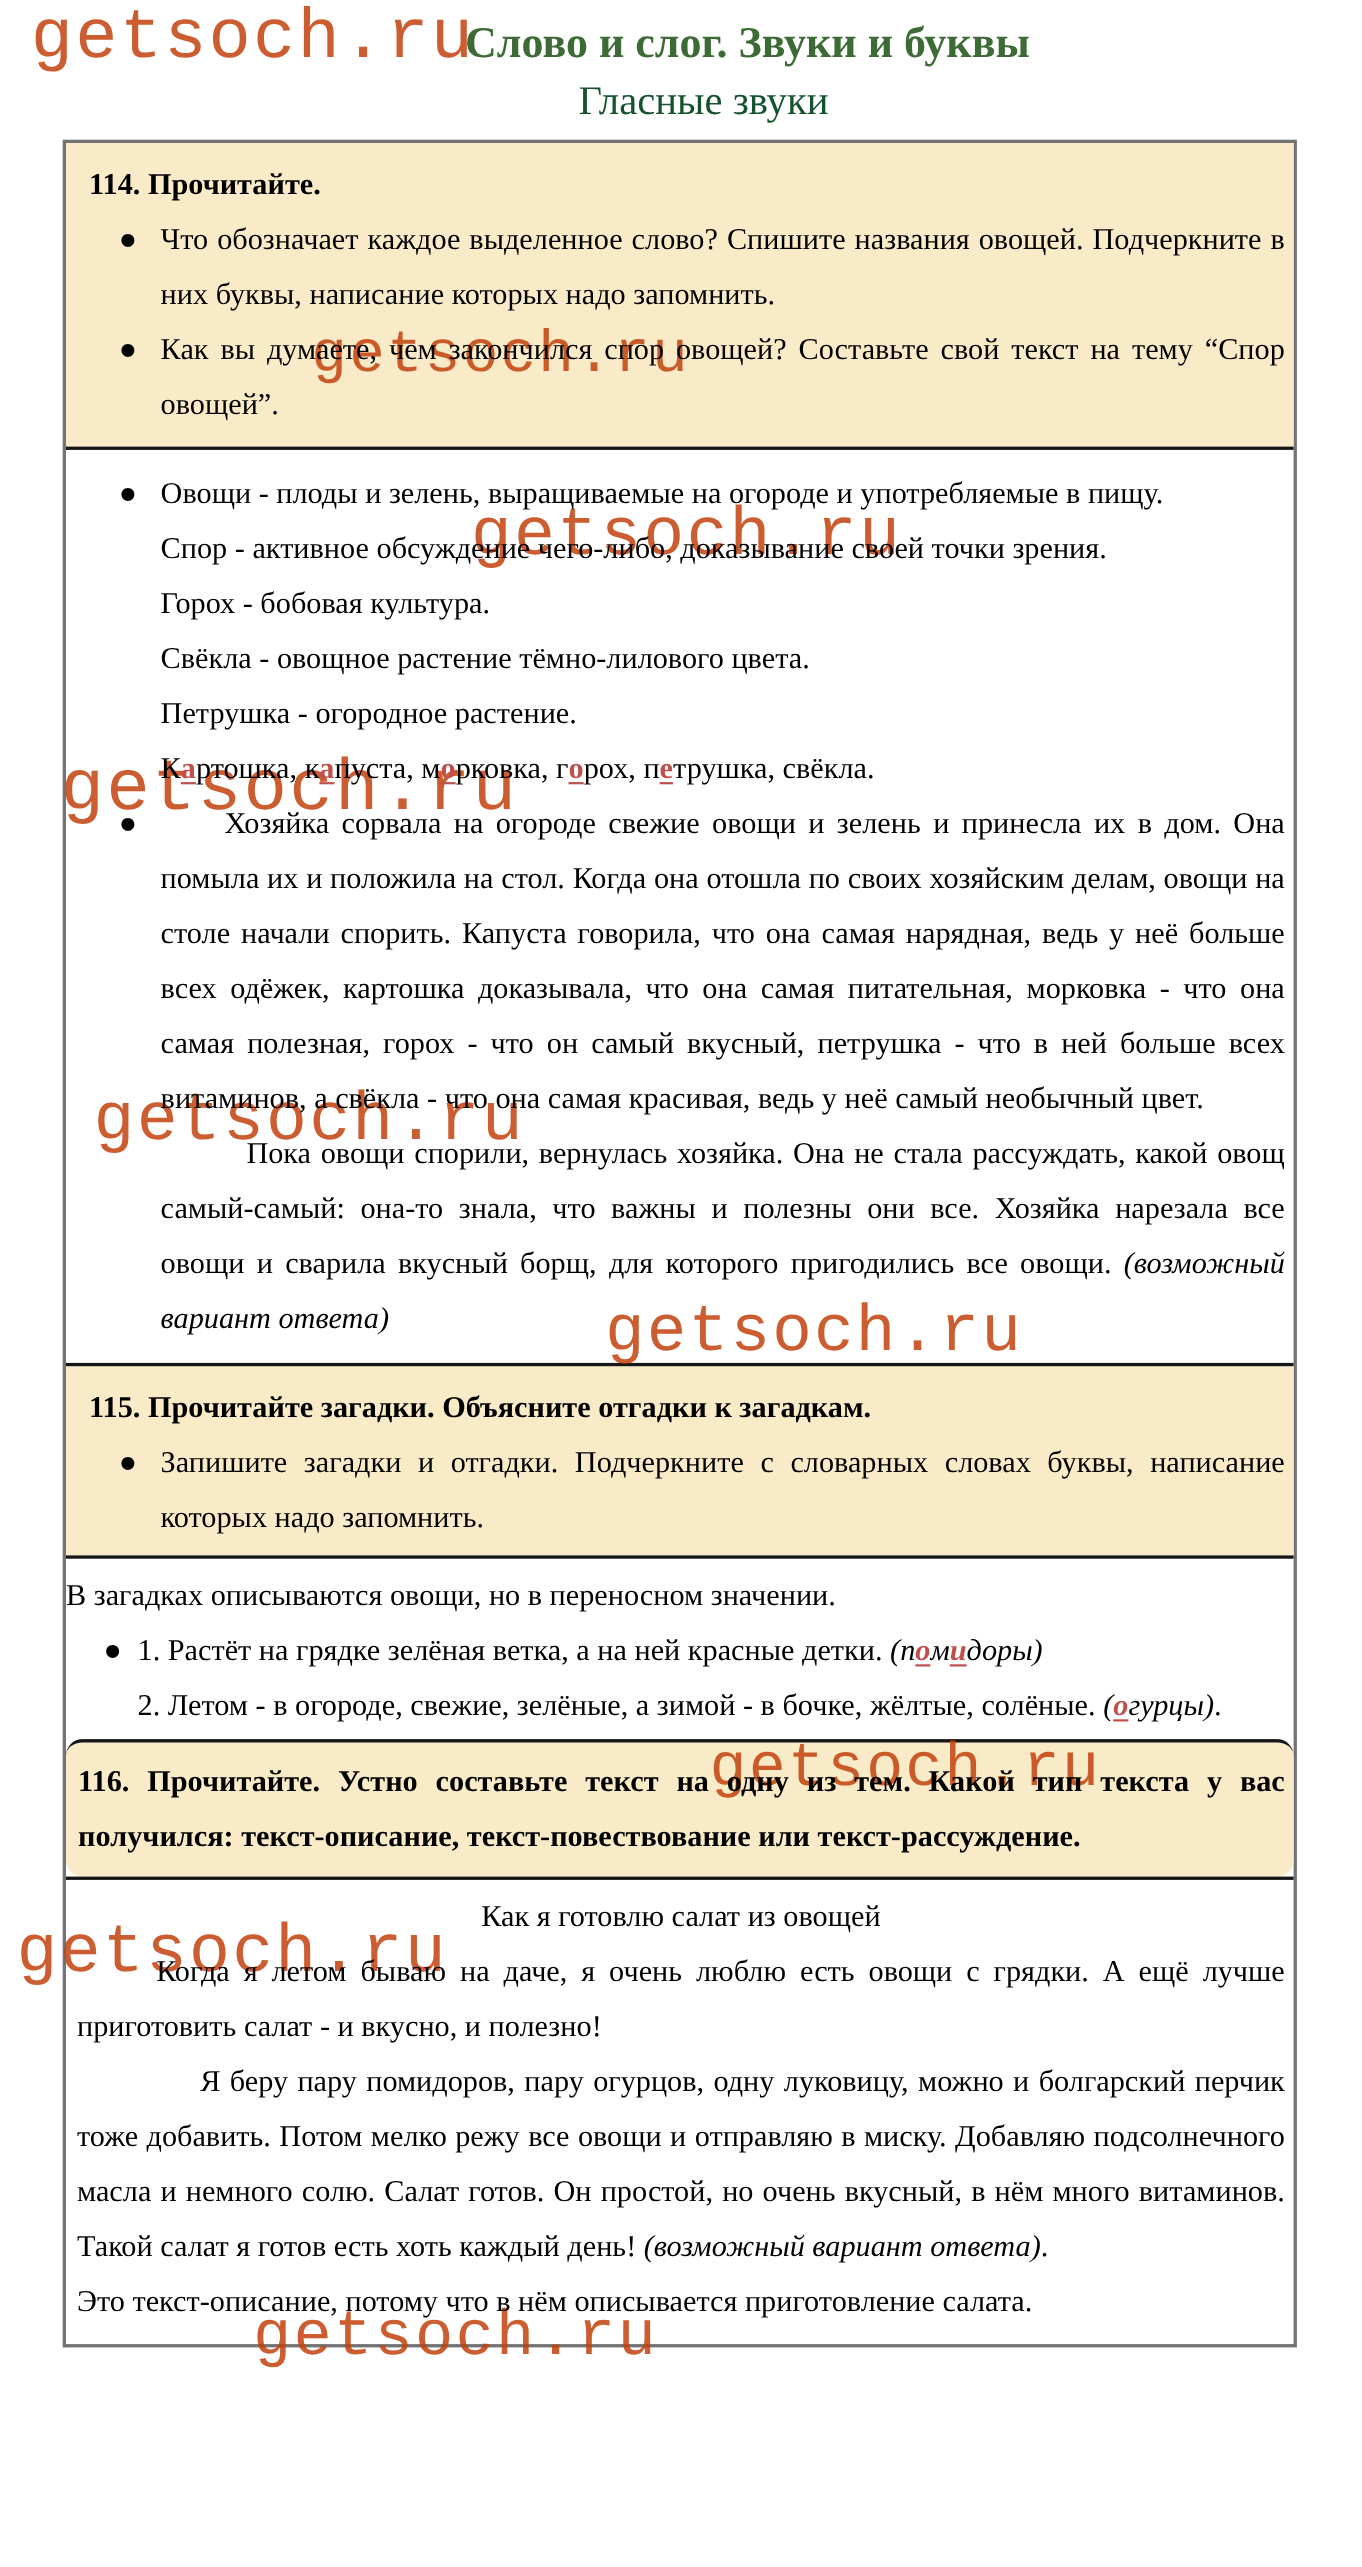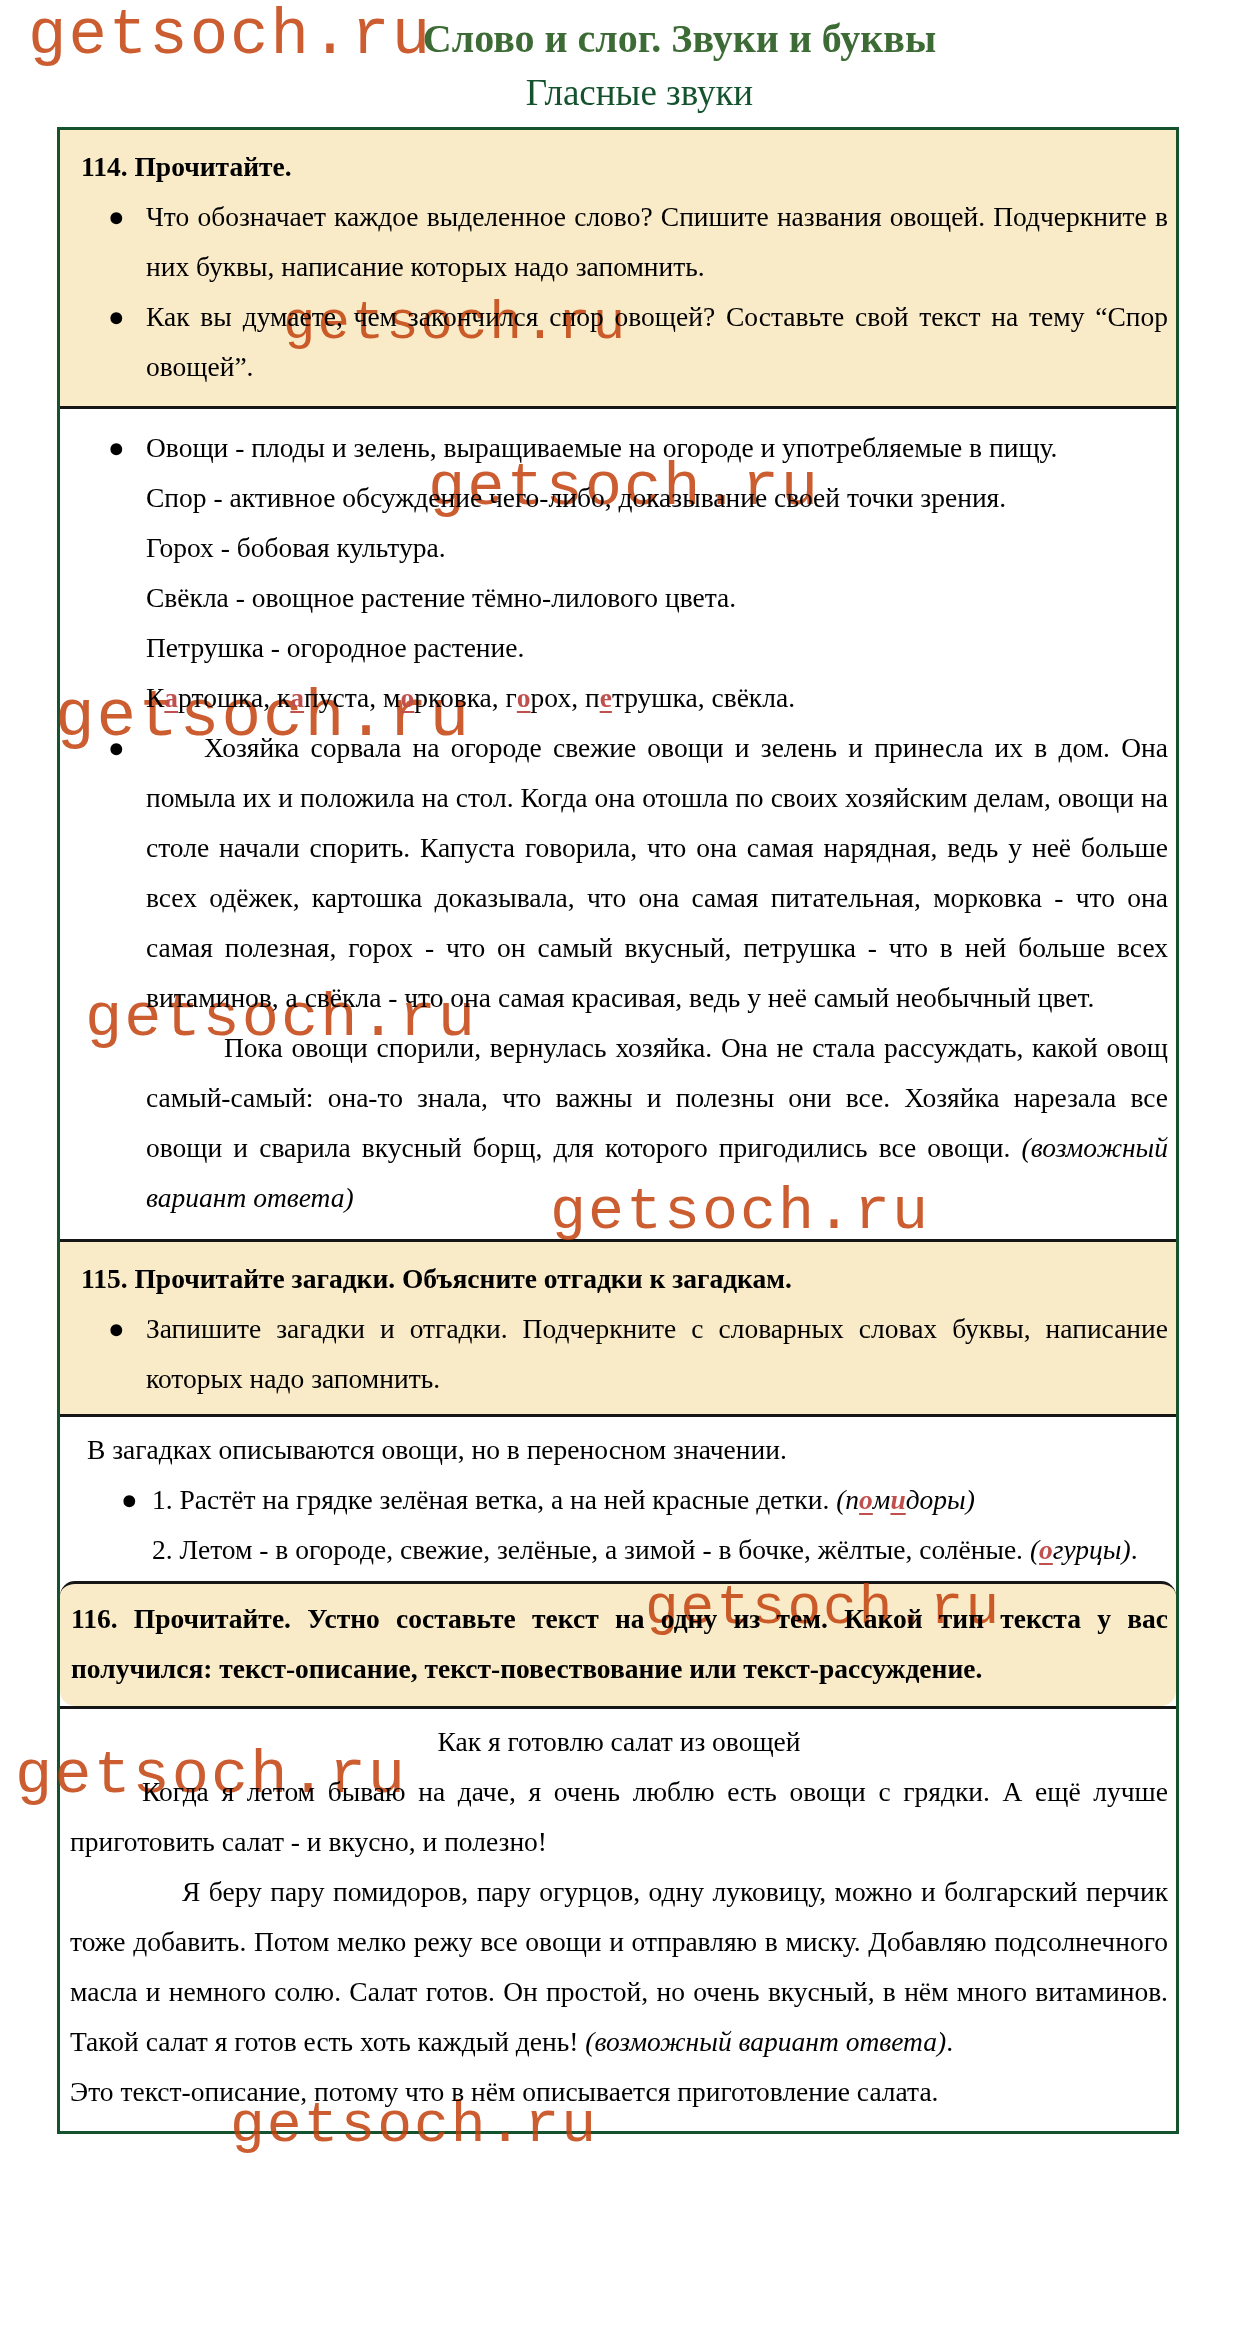--- a/index.html
+++ b/index.html
@@ -29,31 +29,31 @@
     margin:16px 40px 0 120px;text-align:center;
     font-size:40px;line-height:46px;font-weight:bold;color:#3D6B35;
   }
   .page-subtitle{
     margin:10px 0 0;text-align:center;
     font-size:37px;line-height:42px;font-weight:normal;color:#14532d;
   }
   
   .worksheet{
     position:absolute;left:57px;top:127px;width:1122px;
-    box-sizing:border-box;border:3px solid #14532d;background:#fff;
+    box-sizing:border-box;border:3px solid #737373;background:#fff;
   }
   .sec{font-size:27.5px;line-height:50px;border-top:3px solid #161616;}
   .sec:first-child{border-top:none;}
   .cream{background:#FAEBC8;}
   .sec > *{position:relative;z-index:2;}
   p{margin:0;}
   .sec-ex114{padding:12px 8px 14px 10px;}
   .sec-ans114{padding:14px 8px 16px 10px;}
   .sec-ex115{padding:12px 8px 10px 10px;}
-  .sec-ans115{padding:8px 8px 6px 27px;}
+  .sec-ans115{padding:8px 8px 6px 0;}
   .sec-ex116{padding:10px 8px 12px 11px;border-radius:15px;}
   .sec-ans116{padding:8px 8px 14px 10px;}
   .ex-head{font-weight:bold;padding-left:11px;}
   .ex-flow{font-weight:bold;text-align:justify;}
   .bitem{position:relative;padding-left:76px;}
   .marker{position:absolute;left:38px;top:0;}
   .cream .marker{font-weight:bold;}
   .b-bold{font-weight:normal;text-align:justify;}
   .just{text-align:justify;}
   .story1{text-indent:58px;text-align:justify;}

